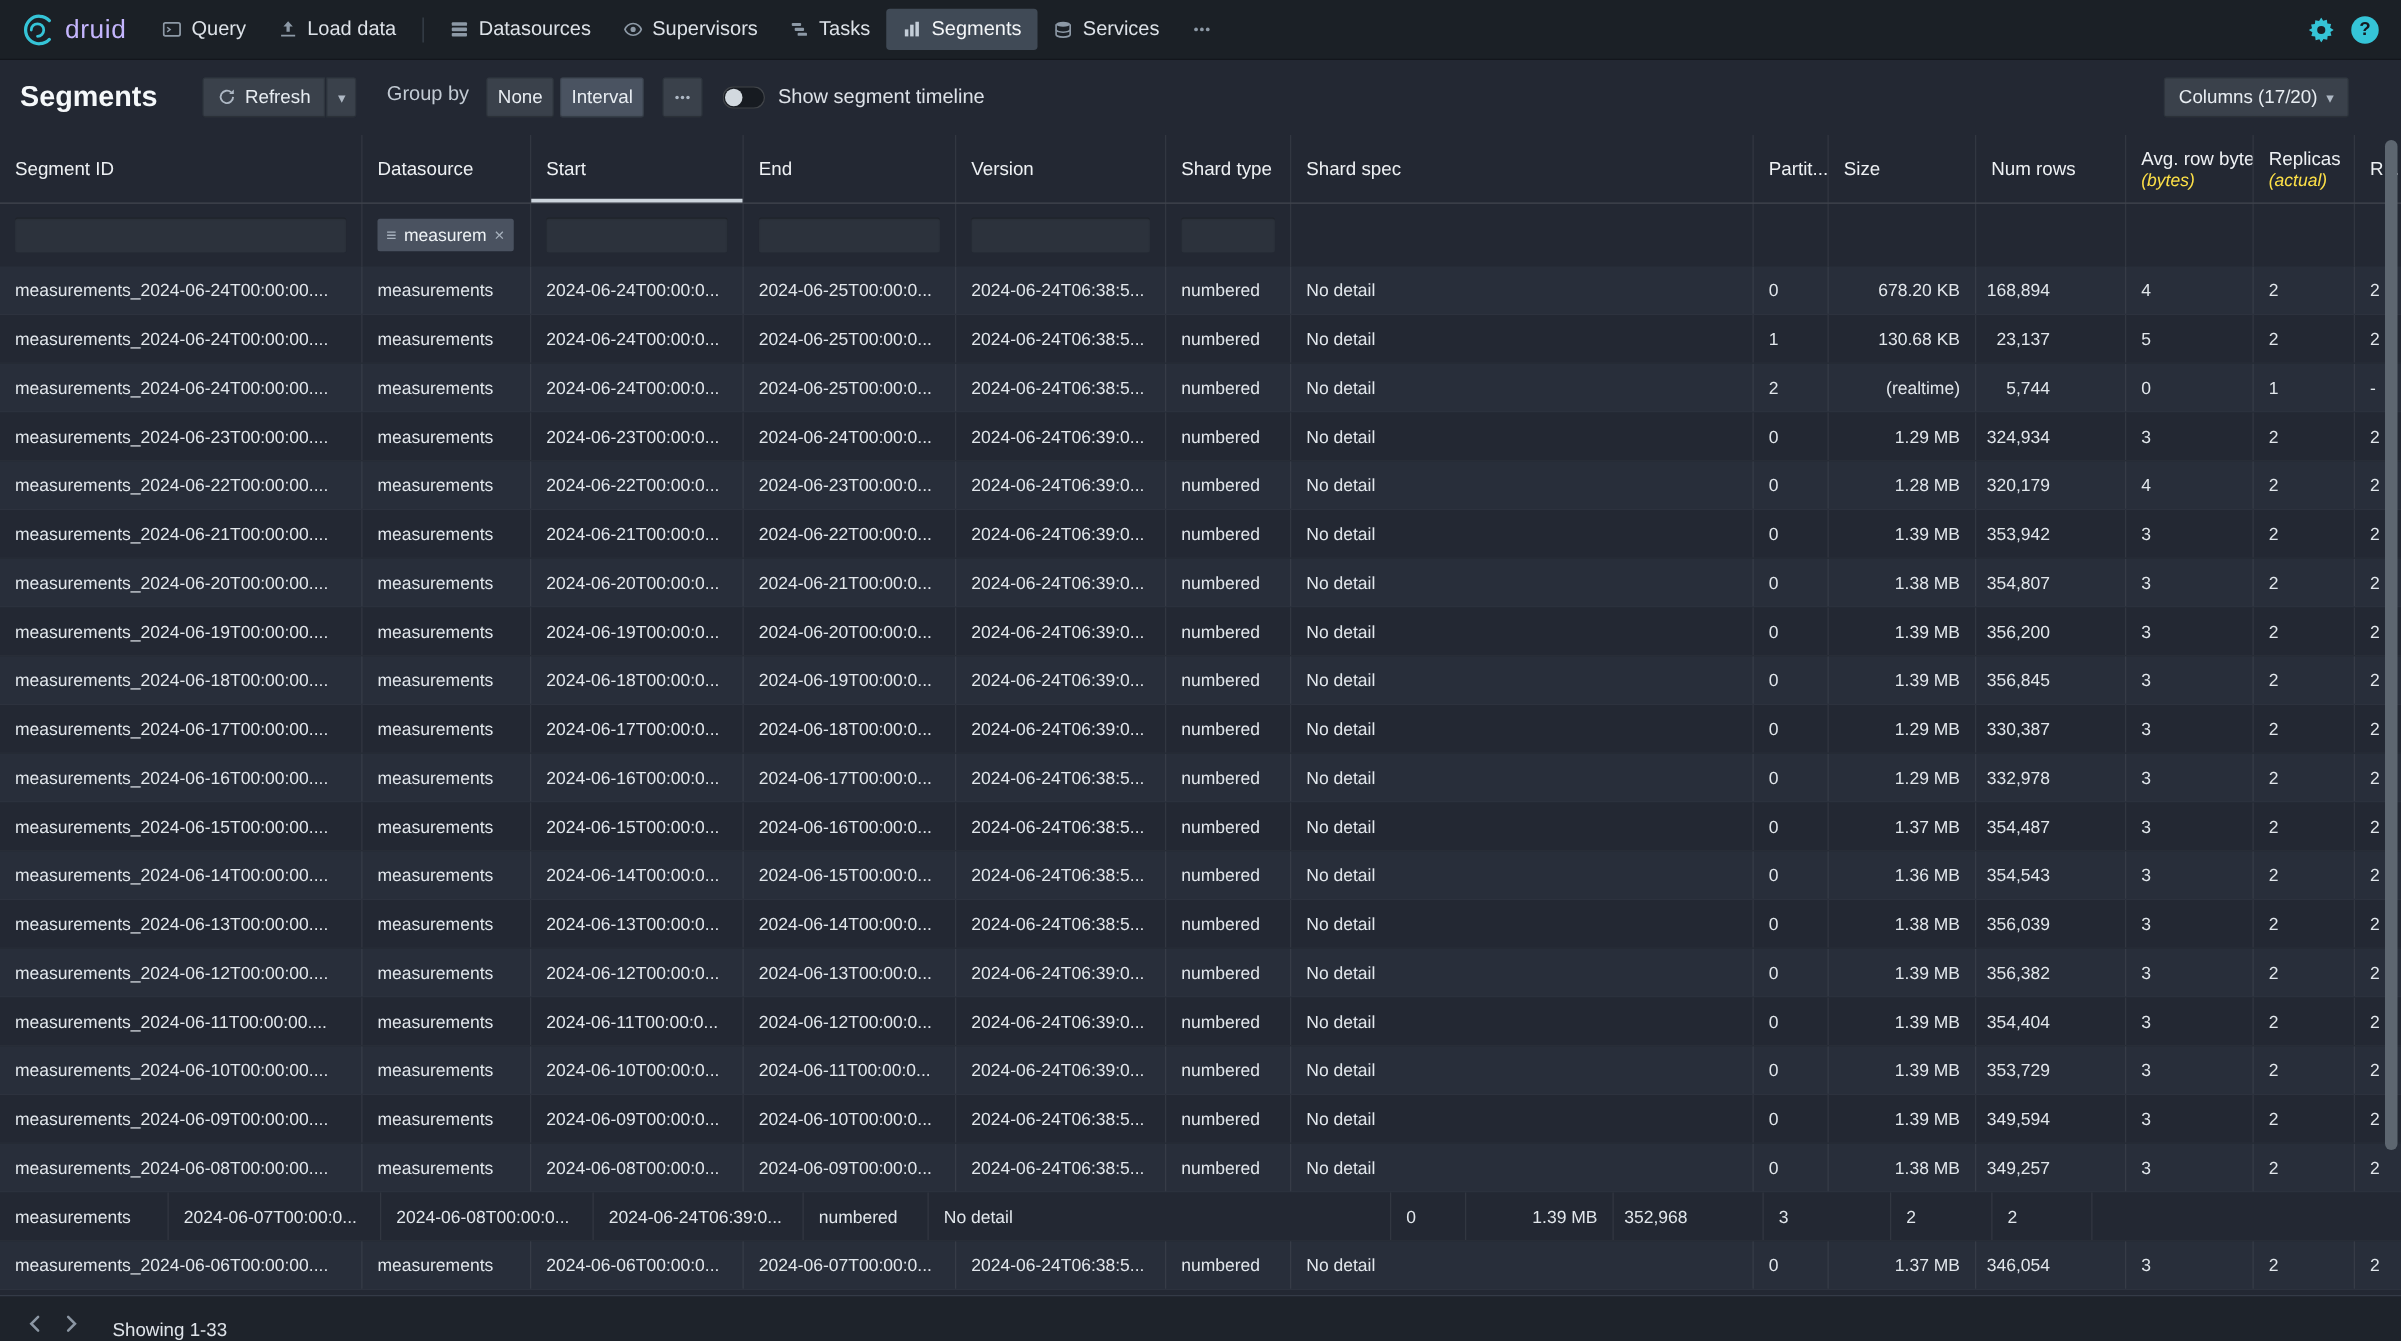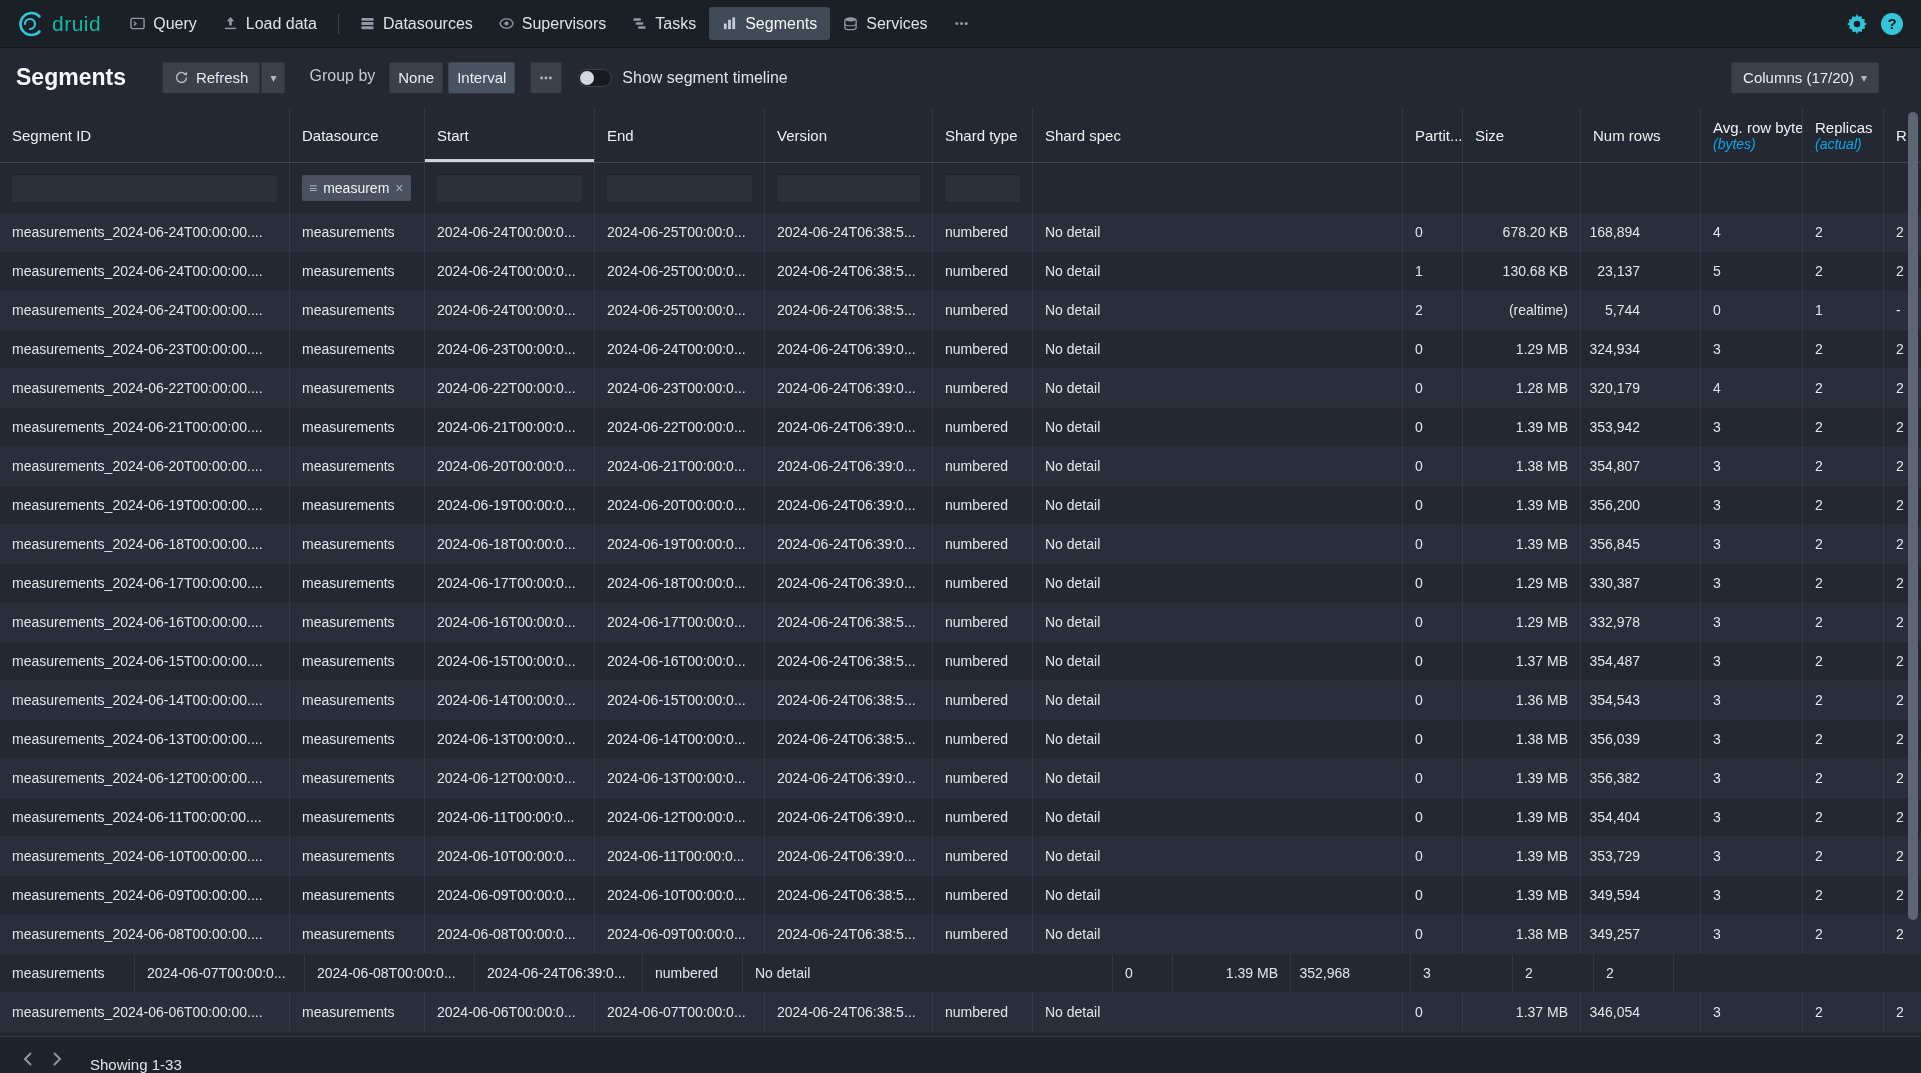--- a/index.html
+++ b/index.html
@@ -10,21 +10,21 @@
   *{box-sizing:border-box; margin:0; padding:0;}
   html,body{width:1921px;height:1073px;overflow:hidden;}
   body{
     font-family:"Liberation Sans","DejaVu Sans",sans-serif;
     background:var(--base-bg); color:var(--text); display:flex; flex-direction:column;
   }
   
   .top-nav{height:47px; flex:none; background:var(--nav-bg); display:flex; align-items:center;
     padding:0 12px; box-shadow:0 1px 0 rgba(0,0,0,0.45); position:relative; z-index:10;}
   .brand{display:flex; align-items:center; gap:8px; margin:0 16px 0 4px; cursor:pointer;}
-  .brand-text{font-size:21px; color:#14b8a6; letter-spacing:0.5px;}
+  .brand-text{font-size:21px; color:#c4b5fd; letter-spacing:0.5px;}
   .nav-item{display:flex; align-items:center; gap:8px; height:33px; padding:0 13px; border-radius:3px;
     font-size:16px; color:#dde2e8; cursor:pointer; white-space:nowrap;}
   .nav-item .nav-icon{color:#8d99a6; display:flex; align-items:center;}
   .nav-item.active{background:#404a56; color:#f3f6f8;}
   .nav-item.active .nav-icon{color:#c3cdd7;}
   .nav-divider{width:1px; height:20px; background:#3b434e; margin:0 8px;}
   .nav-spacer{flex:1;}
   .nav-right{display:flex; align-items:center; gap:14px; margin-right:6px;}
   .gear-btn{display:flex; align-items:center; cursor:pointer;}
   .help-btn{width:22px; height:22px; border-radius:50%; background:var(--accent); color:#15191f;
@@ -53,21 +53,21 @@
   .columns-btn{margin-right:26px;}
   
   .table-wrap{flex:1; overflow:hidden; position:relative;}
   .table-inner{width:1964px;}
   .hrow,.frow,.row{display:flex; width:1964px;}
   .hrow{height:55px; border-bottom:1px solid rgba(255,255,255,0.14);}
   .frow{height:50px;}
   .hcell{display:flex; flex-direction:column; justify-content:center; align-items:flex-start;
     padding:0 12px; border-right:1px solid var(--border); font-size:15px; color:#eef1f4;
     white-space:nowrap; overflow:hidden; cursor:pointer;}
-  .hcell .hsub{font-style:italic; font-size:14px; color:#0ea5e9;}
+  .hcell .hsub{font-style:italic; font-size:14px; color:#fde047;}
   .hcell.sorted{box-shadow:inset 0 -3px 0 #ccd4dc;}
   .fcell{display:flex; align-items:center; padding:0 12px; border-right:1px solid var(--border); overflow:hidden;}
   .filter-input{width:100%; height:28px; border:none; border-radius:2px; background:#2c323c;
     box-shadow:inset 0 1px 1px rgba(0,0,0,0.35); color:var(--text); font-size:14px; padding:0 8px; font-family:inherit;}
   .filter-tag{display:inline-flex; align-items:center; gap:6px; height:26px; padding:0 7px;
     background:#4a5260; border-radius:2px; font-size:14px; color:#eef2f5; cursor:pointer; white-space:nowrap;}
   .tag-filter-icon{color:#a7b1bd; font-size:14px;}
   .tag-x{color:#a7b1bd; font-size:14px; cursor:pointer;}
   .rows{overflow:hidden;}
   .row{height:39px; border-bottom:1px solid rgba(255,255,255,0.025); background:var(--base-bg);}

